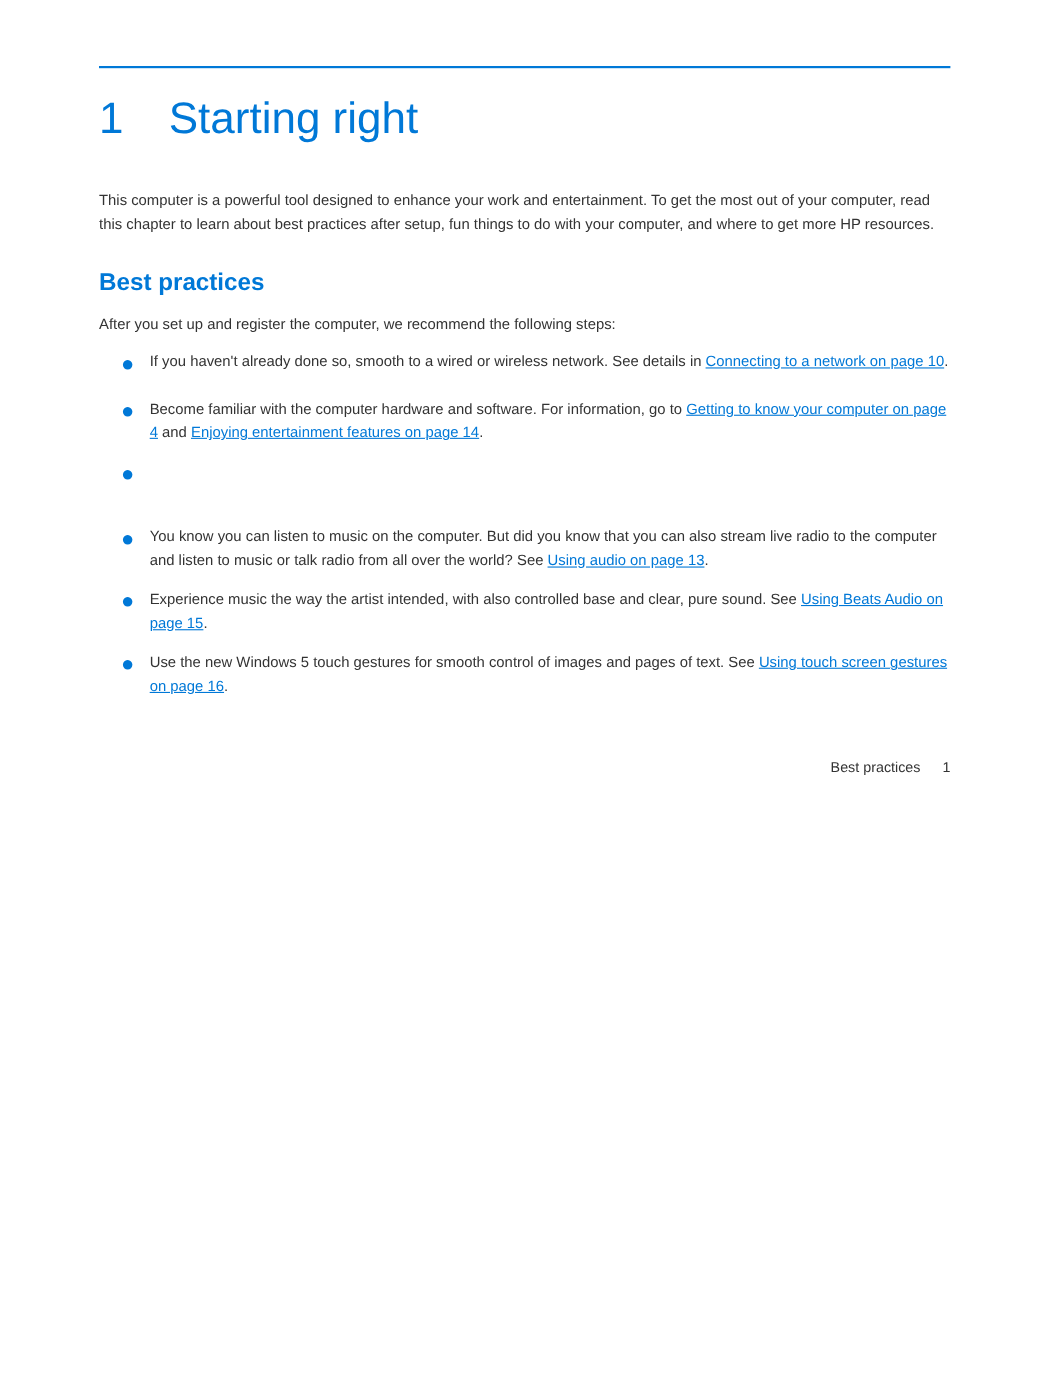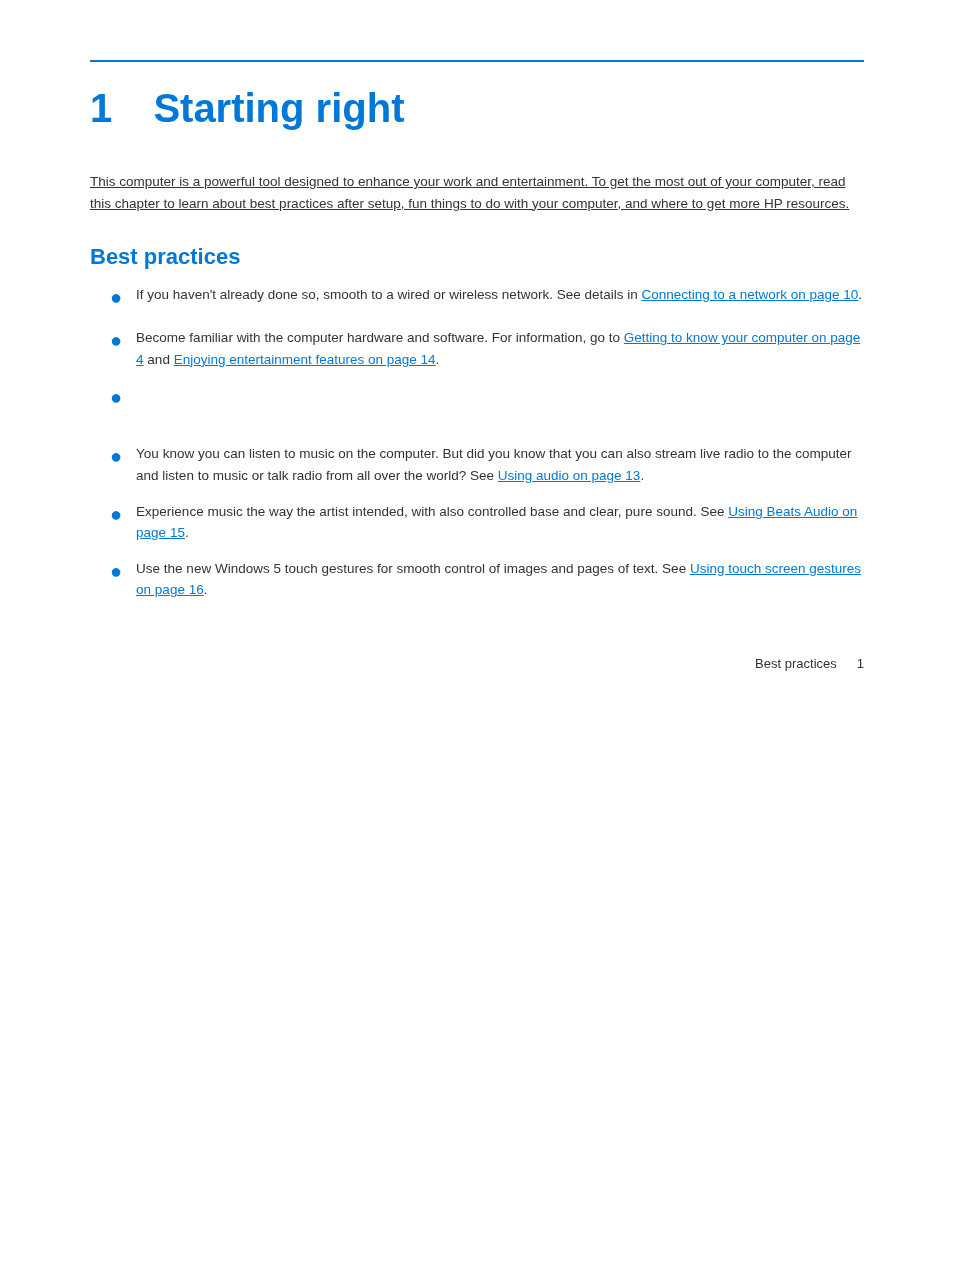--- a/index.html
+++ b/index.html
@@ -24,36 +24,35 @@
     }
 
     .top-rule {
       border: none;
       border-top: 2px solid #0078d7;
       margin-bottom: 24px;
     }
 
     .chapter-title {
       font-size: 40px;
-      font-weight: bold;
+      font-weight: normal;
       color: #0078d7;
       margin-bottom: 40px;
     }
 
     .chapter-number {
       margin-right: 30px;
     }
 
     .intro-text {
       font-size: 13.5px;
       line-height: 1.6;
       color: #333;
       margin-bottom: 30px;
       max-width: 780px;
-      text-decoration: underline;
     }
 
     .section-heading {
       font-size: 22px;
       font-weight: bold;
       color: #0078d7;
       margin-bottom: 14px;
       margin-top: 10px;
     }
 
@@ -128,20 +127,21 @@
     <span class="chapter-number">1</span>
     <span>Starting right</span>
   </h1>
 
   <p class="intro-text">This computer is a powerful tool designed to enhance your work and entertainment. To get the most out of your computer, read this chapter to learn about best practices after setup, fun things to do with your computer, and where to get more HP resources.</p>
 
   <h2 class="section-heading">
     <span>Best practices</span>
   </h2>
 
+  <p class="section-intro">After you set up and register the computer, we recommend the following steps:</p>
 
   <ul class="bullet-list">
 
     <li>
       <span class="bullet-dot">●</span>
       <span class="bullet-text">
         <span>If you haven't already done so, smooth to a wired or wireless network. See details in </span><a class="doc-link" href="#">Connecting to a network on page 10</a><span>.</span>
       </span>
     </li>
 

